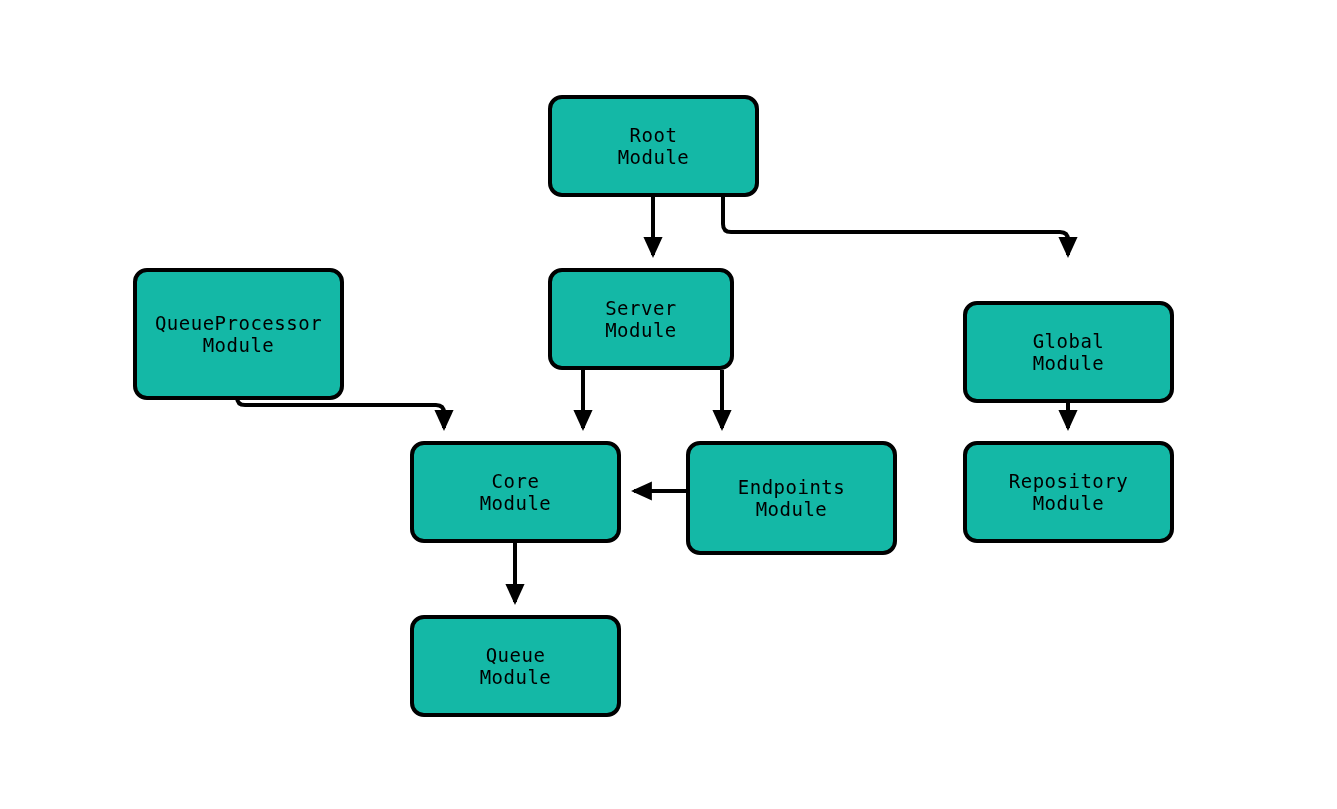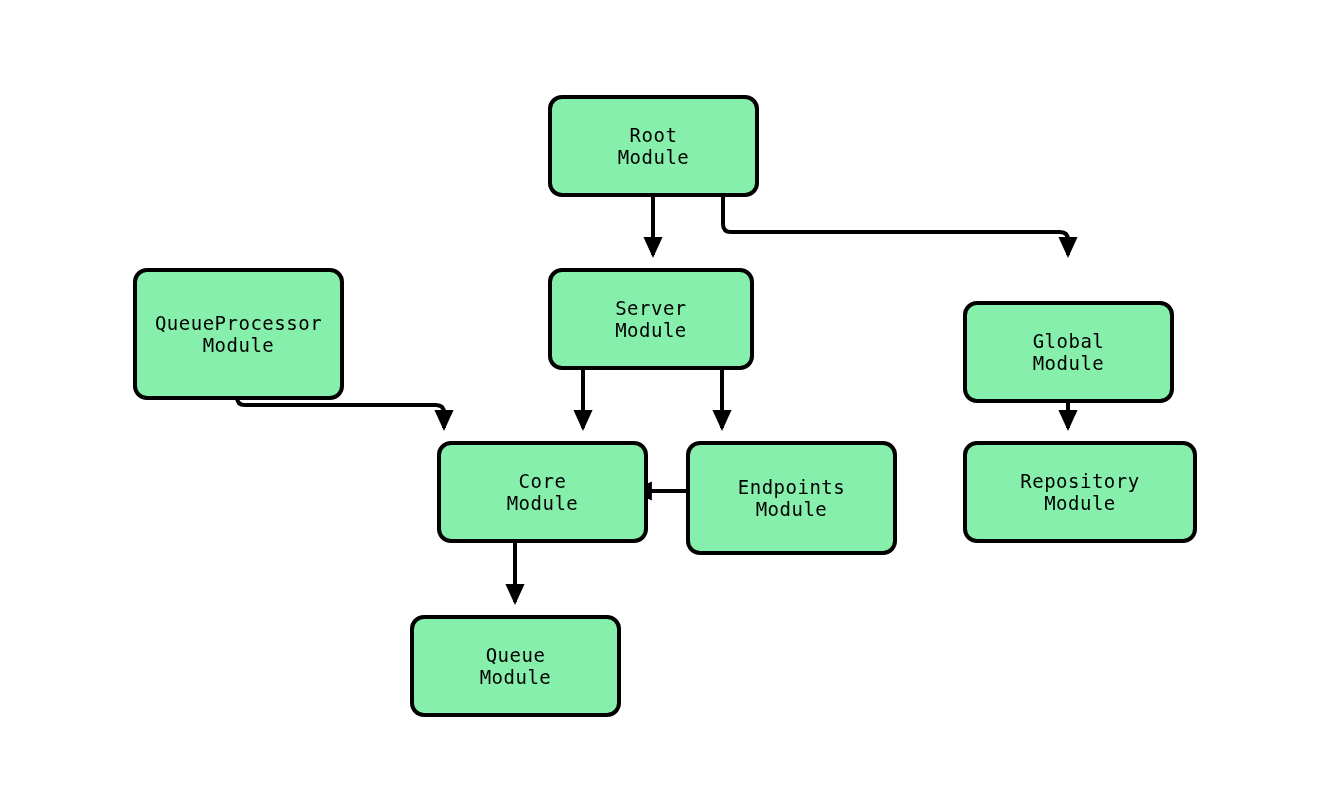--- a/index.html
+++ b/index.html
@@ -19,21 +19,21 @@
   #edge-layer {
     position: absolute;
     left: 0;
     top: 0;
     width: 1337px;
     height: 809px;
   }
   .node {
     position: absolute;
     box-sizing: border-box;
-    background: #86efac;
+    background: #14b8a6;
     border: 4px solid #000000;
     border-radius: 14px;
     display: flex;
     flex-direction: column;
     align-items: center;
     justify-content: center;
     z-index: 2;
   }
   .node-label {
     color: #000000;
@@ -77,41 +77,41 @@
   <div class="node" style="left:548px; top:95px; width:211px; height:102px;">
     <div class="node-label">Root
 Module</div>
   </div>
 
   <div class="node" style="left:133px; top:268px; width:211px; height:132px;">
     <div class="node-label">QueueProcessor
 Module</div>
   </div>
 
-  <div class="node" style="left:548px; top:268px; width:206px; height:102px;">
+  <div class="node" style="left:548px; top:268px; width:186px; height:102px;">
     <div class="node-label">Server
 Module</div>
   </div>
 
   <div class="node" style="left:963px; top:268px; width:211px; height:102px;margin-top:33px;">
     <div class="node-label">Global
 Module</div>
   </div>
 
-  <div class="node" style="left:410px; top:441px; width:211px; height:102px;margin-left:27px;">
+  <div class="node" style="left:410px; top:441px; width:211px; height:102px;">
     <div class="node-label">Core
 Module</div>
   </div>
 
   <div class="node" style="left:686px; top:441px; width:211px; height:114px;">
     <div class="node-label">Endpoints
 Module</div>
   </div>
 
-  <div class="node" style="left:963px; top:441px; width:234px; height:102px;">
+  <div class="node" style="left:963px; top:441px; width:211px; height:102px;">
     <div class="node-label">Repository
 Module</div>
   </div>
 
   <div class="node" style="left:410px; top:615px; width:211px; height:102px;align-items:center;">
     <div class="node-label">Queue
 Module</div>
   </div>
 
 </div>

